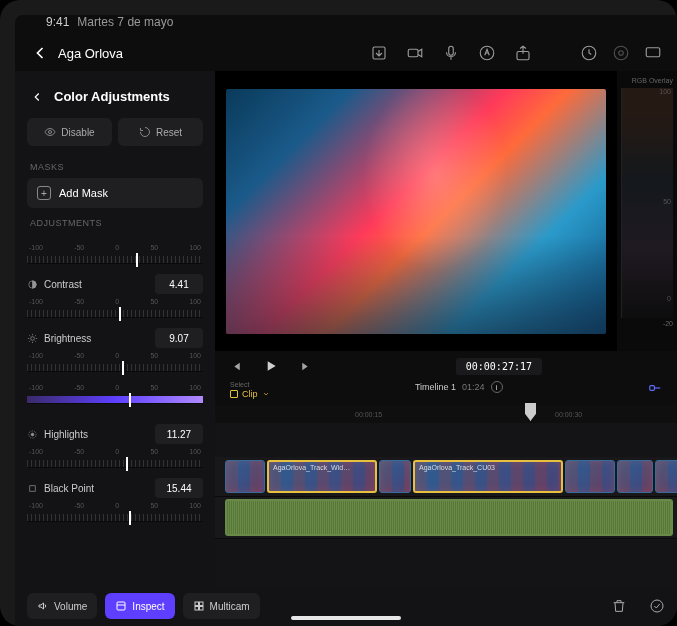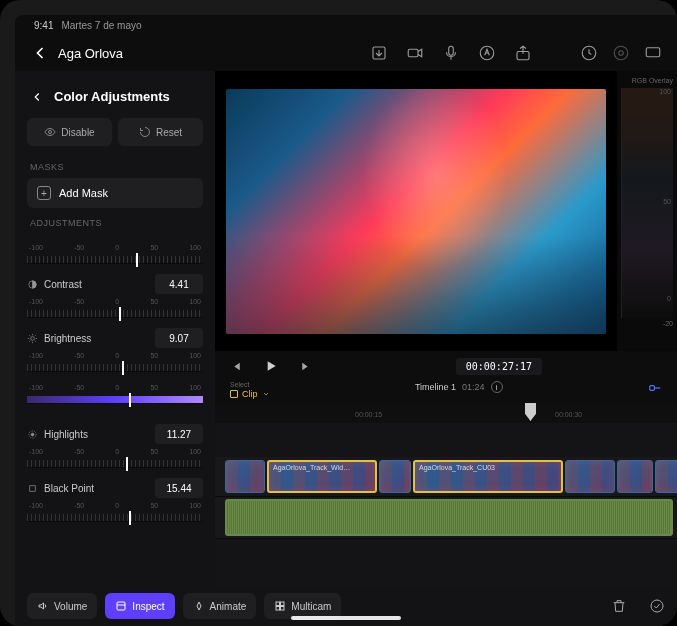--- a/index.html
+++ b/index.html
@@ -1,19 +1,19 @@
 <!DOCTYPE html>
 <html><head>
 <meta charset="utf-8">
 <style>
 *{margin:0;padding:0;box-sizing:border-box;font-family:-apple-system,BlinkMacSystemFont,'Segoe UI',sans-serif}
 body{background:#000;width:677px;height:626px;overflow:hidden;color:#fff;position:relative}
 .device{position:absolute;inset:0;background:#1a1a1a;border-radius:20px;overflow:hidden}
 .screen{position:absolute;top:15px;left:15px;right:0;bottom:0;background:#0d0d0d;border-radius:8px 0 0 0;overflow:hidden}
-.statusbar{position:absolute;top:0;left:4px;right:0;height:20px;display:flex;align-items:center;padding:0 15px;font-size:10px;color:#ccc}
+.statusbar{position:absolute;top:0;left:16px;right:0;height:20px;display:flex;padding:0 15px;font-size:12px;color:#ccc}
 .statusbar .time{font-weight:500}
 .statusbar .date{margin-left:8px;color:#999}
 .titlebar{position:absolute;top:20px;left:0;right:0;height:36px;display:flex;align-items:center;padding:0 15px;font-size:13px}
 .titlebar .back{width:20px;height:20px;margin-right:8px}
 .titlebar .title{font-weight:500}
 .titlebar .tools{margin-left:auto;display:flex;gap:18px;align-items:center}
 .titlebar .tools svg{width:18px;height:18px;opacity:.75}
 .titlebar .tools-right{display:flex;gap:14px;margin-left:30px}
 .sidebar{position:absolute;top:56px;left:0;width:200px;bottom:40px;background:#131315;overflow-y:auto;padding:10px 0}
 .sidebar::-webkit-scrollbar{width:0}
@@ -368,26 +368,20 @@
   </div>
   <div class="bbtn active">
     <svg viewBox="0 0 24 24" fill="none" stroke="#fff" stroke-width="2">
             <rect x="4" y="4" width="16" height="16" rx="2"></rect>
             <path d="M4 10h16"></path>
           </svg>
     <span>Inspect</span>
   </div>
   <div class="bbtn">
     <svg viewBox="0 0 24 24" fill="none" stroke="#ccc" stroke-width="2">
-            <path d="M12 4l4 8-4 8-4-8z"></path>
-          </svg>
-    <span>Animate</span>
-  </div>
-  <div class="bbtn">
-    <svg viewBox="0 0 24 24" fill="none" stroke="#ccc" stroke-width="2">
             <rect x="4" y="4" width="7" height="7"></rect>
             <rect x="13" y="4" width="7" height="7"></rect>
             <rect x="4" y="13" width="7" height="7"></rect>
             <rect x="13" y="13" width="7" height="7"></rect>
           </svg>
     <span>Multicam</span>
   </div>
   <div class="spacer"></div>
   <svg width="16" height="16" viewBox="0 0 24 24" fill="none" stroke="#aaa" stroke-width="1.5">
           <path d="M4 7h16M9 7V4h6v3M6 7l1 13h10l1-13"></path>

